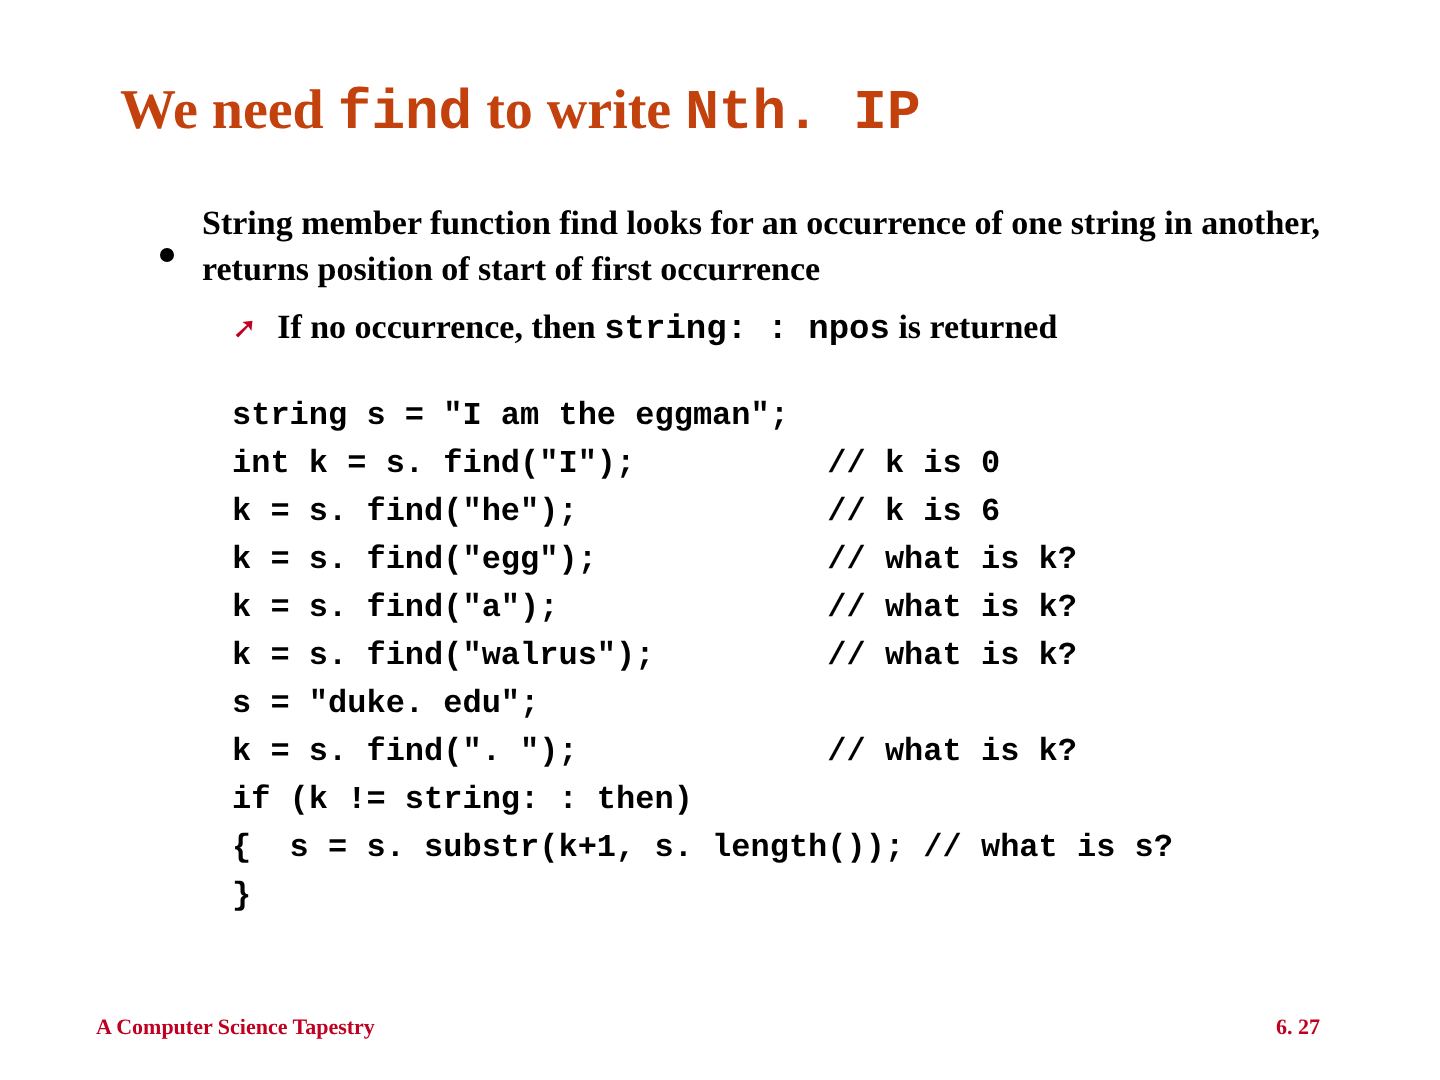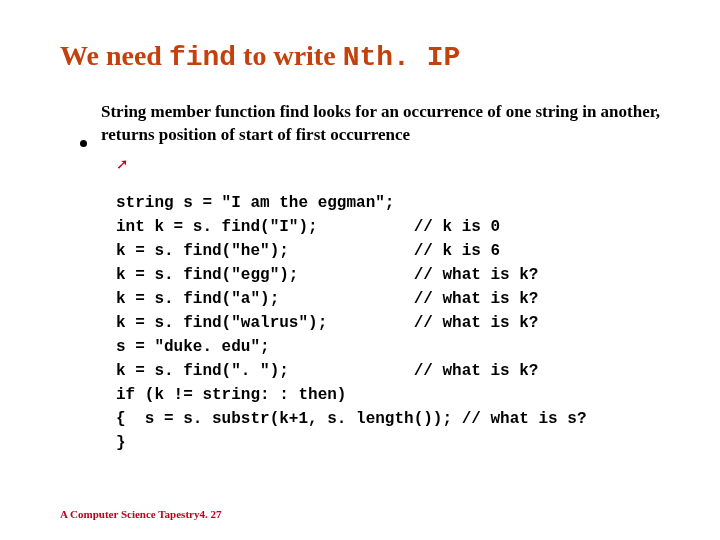--- a/index.html
+++ b/index.html
@@ -14,21 +14,21 @@
   }
   .title {
     color: #c2410c;
     font-size: 28px;
     font-weight: bold;
     margin-bottom: 28px;
   }
   .title .mono { font-family: "Courier New", monospace; font-weight: bold; }
   .bullet-row {
     display: flex;
-    align-items: flex-end;
+    align-items: center;
     margin-left: 20px;
     margin-bottom: 6px;
   }
   .bullet-dot {
     width: 7px; height: 7px; background: #000; border-radius: 50%;
     margin-top: 8px; margin-right: 14px; flex-shrink: 0;
   }
   .bullet-text {
     font-size: 17px;
     font-weight: bold;
@@ -57,53 +57,56 @@
     font-family: "Courier New", monospace;
     font-size: 16px;
     font-weight: bold;
     line-height: 1.5;
     margin-left: 56px;
     white-space: pre;
   }
   .footer {
     position: absolute;
     bottom: 20px;
-    left: 60px;
+    left: 48px;
     right: 60px;
     display: flex;
-    justify-content: flex-start;
+    justify-content: space-between;
     font-size: 11px;
     font-weight: bold;
     color: #c00020;
   }
 </style>
 </head>
 <body>
 
 <div class="title">
   <span>We need </span><span class="mono">find</span><span> to write </span><span class="mono">Nth. IP</span>
 </div>
 
 <div class="bullet-row">
   <div class="bullet-dot"></div>
   <div class="bullet-text">String member function find looks for an occurrence of one string in another, returns position of start of first occurrence</div>
 </div>
 
 <div class="sub-row">
   <div class="arrow">➚</div>
+  <div class="sub-text">
+    <span>If no occurrence, then </span><span class="mono">string: : npos</span><span> is returned</span>
+  </div>
 </div>
 
 <div class="code-block"><span>string s = "I am the eggman";</span>
 <span>int k = s. find("I");          // k is 0</span>
 <span>k = s. find("he");             // k is 6</span>
 <span>k = s. find("egg");            // what is k?</span>
 <span>k = s. find("a");              // what is k?</span>
 <span>k = s. find("walrus");         // what is k?</span>
 <span>s = "duke. edu";</span>
 <span>k = s. find(". ");             // what is k?</span>
 <span>if (k != string: : then)</span>
 <span>{  s = s. substr(k+1, s. length()); // what is s?</span>
 <span>}</span></div>
 
 <div class="footer">
   <span>A Computer Science Tapestry</span>
-  <span>4. 27</span>
+  <span>6. 27</span>
 </div>
 
 </body></html>

